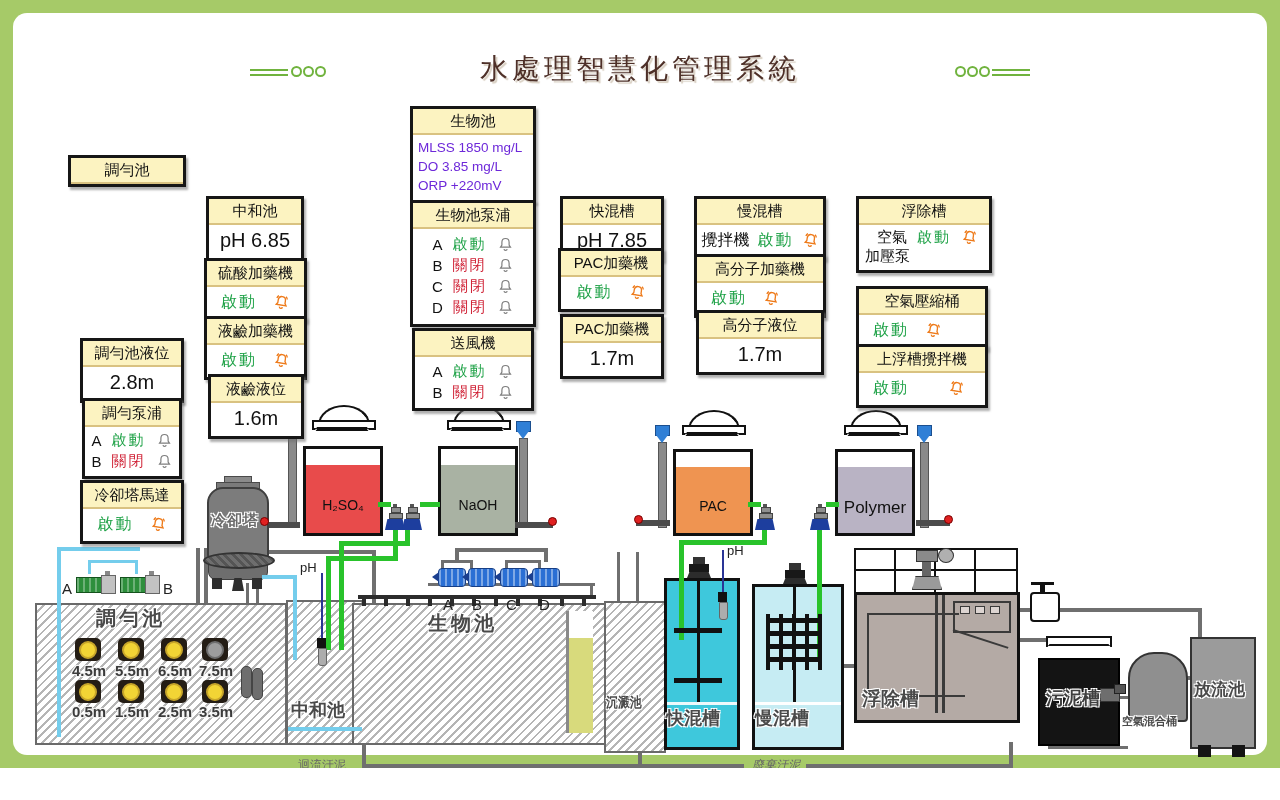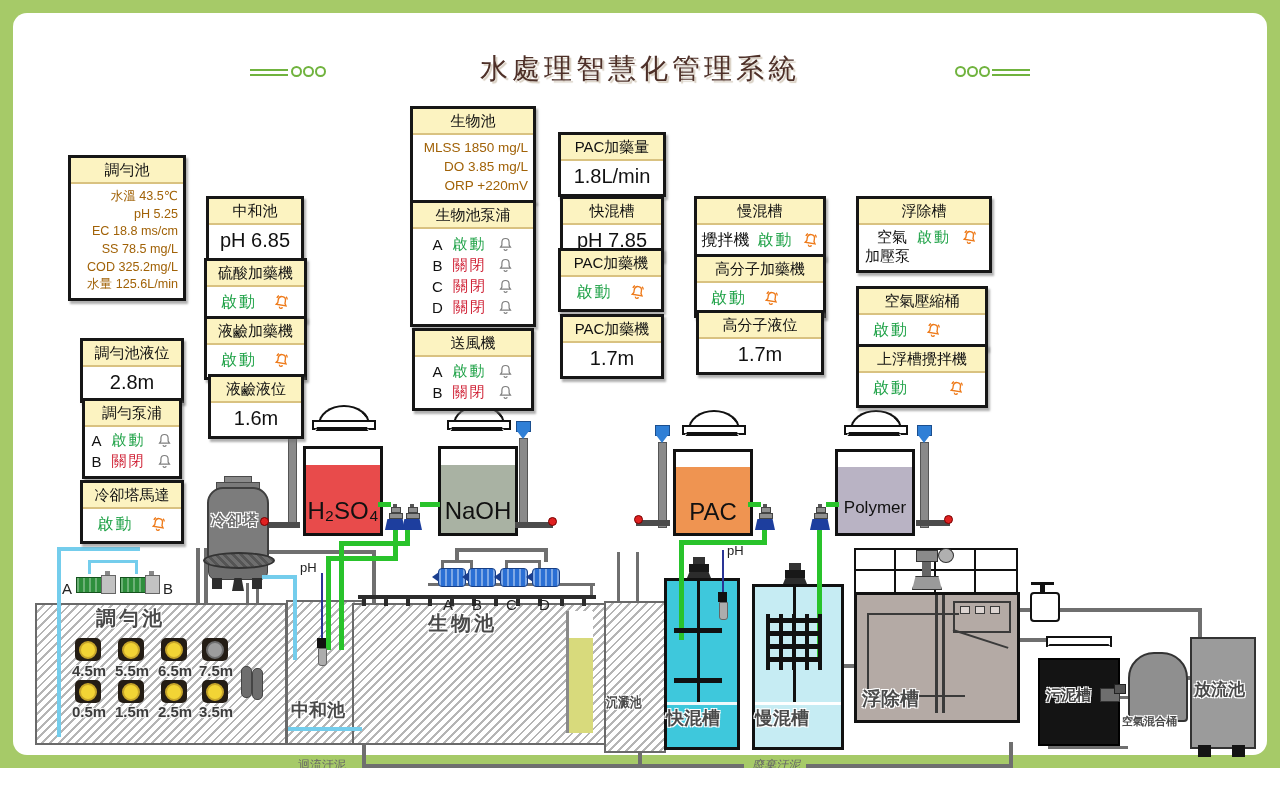--- a/index.html
+++ b/index.html
@@ -5,21 +5,21 @@
   html,body{margin:0;padding:0;}
   body{font-family:"Liberation Sans","DejaVu Sans",sans-serif;}
   #frame{position:relative;width:1280px;height:768px;background:#a6ca68;overflow:hidden;}
   #page{position:absolute;left:13px;top:13px;right:13px;bottom:13px;background:#fff;border-radius:14px;}
   #title{position:absolute;left:0;top:50px;width:100%;text-align:center;font-size:28px;letter-spacing:4px;color:#4e3028;text-shadow:2px 2px 1px #d8cfc2;}
   .decor-line{position:absolute;height:2px;background:#70b33e;}
   .ring{position:absolute;width:7px;height:7px;border:2px solid #70b33e;border-radius:50%;background:#fff;}
   
   .panel{position:absolute;background:#fff;border:3px solid #161616;box-shadow:2px 3px 2px rgba(110,110,110,.55);z-index:6;}
   .phd{background:#fcf3c1;border-bottom:2px solid #d9c281;text-align:center;font-size:15px;padding:3px 4px 2px;color:#111;white-space:nowrap;}
-  .pbd.lines{font-size:12.6px;line-height:1.4;padding:4px 5px;color:#a16207;white-space:nowrap;text-align:right;}
+  .pbd.lines{font-size:12.6px;line-height:1.4;padding:4px 5px;color:#6d28d9;white-space:nowrap;}
   .pbd.val{font-size:20px;text-align:center;padding:4px 2px 6px;color:#111;}
   .pbd.stat{display:flex;align-items:center;justify-content:center;gap:16px;padding:5px 2px 6px;font-size:16px;}
   .srow{display:flex;align-items:center;justify-content:center;gap:10px;font-size:15px;padding:1px 0;color:#111;}
   .on{color:#21a349;letter-spacing:2px;}
   .off{color:#cf1f33;letter-spacing:2px;}
   .lbl{color:#111;}
   .bell{width:17px;height:17px;flex:0 0 auto;}
   .bell.g path{fill:#fff;stroke:#7e7e7e;stroke-width:1.7;}
   .bell.o{transform:rotate(9deg);}
   .bell.o path{fill:#fff;stroke:#ee7b1b;stroke-width:1.9;}
@@ -37,21 +37,21 @@
   .hatch{position:absolute;border:2px solid #6a6a6a;background:repeating-linear-gradient(135deg,#fff 0 4px,#b5b5b5 4px 6px);z-index:2;}
   .inner{position:absolute;background:#fff;border:1px solid #888;}
   
   .ctank{position:absolute;z-index:2;}
   .dome{position:absolute;background:#fff;border:2px solid #111;border-radius:50% 50% 0 0/100% 100% 0 0;}
   .flange{position:absolute;background:#fff;border:2px solid #111;}
   .shoulder{position:absolute;background:#fff;border-top:2px solid #111;clip-path:polygon(18% 0,82% 0,100% 100%,0 100%);}
   .shoulder:before{content:"";position:absolute;inset:0;background:#fff;border:2px solid #111;clip-path:polygon(18% 0,82% 0,100% 100%,0 100%);}
   .tbody{position:absolute;background:#fff;border:3px solid #111;}
   .liquid{position:absolute;left:0;right:0;bottom:0;}
-  .tlabel{position:absolute;width:100%;text-align:center;font-size:24px;color:#111;z-index:3;}
+  .tlabel{position:absolute;width:100%;text-align:center;font-size:14px;color:#111;z-index:3;}
   
   .pole{position:absolute;width:7px;background:#8a8a8a;border:1px solid #555;z-index:2;}
   .sens{position:absolute;z-index:3;}
   .sens .sq{position:absolute;left:0;top:0;width:13px;height:9px;background:#2f7fd6;border:1px solid #1b4f8f;}
   .sens .tri{position:absolute;left:1px;top:10px;width:0;height:0;border-left:6px solid transparent;border-right:6px solid transparent;border-top:8px solid #2f7fd6;}
   .foot{position:absolute;height:6px;background:#4c4c4c;z-index:2;}
   .rdot{position:absolute;width:7px;height:7px;border-radius:50%;background:#e02020;border:1px solid #700;z-index:3;}
   
   .dpump{position:absolute;width:20px;height:26px;z-index:4;}
   .dpump .base{position:absolute;bottom:0;left:0;width:20px;height:11px;background:#1d3e9e;clip-path:polygon(12% 0,88% 0,100% 100%,0 100%);}
@@ -98,28 +98,20 @@
 <div class="ring" style="left:303px;top:66px;"></div>
 <div class="ring" style="left:315px;top:66px;"></div>
 <div class="ring" style="left:955px;top:66px;"></div>
 <div class="ring" style="left:967px;top:66px;"></div>
 <div class="ring" style="left:979px;top:66px;"></div>
 <div class="decor-line" style="left:992px;top:69px;width:38px;"></div>
 <div class="decor-line" style="left:992px;top:74px;width:38px;"></div>
 
 <div class="panel" style="left:68px;top:155px;width:112px;">
   <div class="phd">調勻池</div>
-  <div class="pbd lines">
-    <div>水溫 43.5℃</div>
-    <div>pH 5.25</div>
-    <div>EC  18.8 ms/cm</div>
-    <div>SS 78.5 mg/L</div>
-    <div>COD 325.2mg/L</div>
-    <div>水量 125.6L/min</div>
-  </div>
 </div>
 
 <div class="panel" style="left:80px;top:338px;width:98px;">
   <div class="phd">調勻池液位</div>
   <div class="pbd val">2.8m</div>
 </div>
 
 <div class="panel" style="left:82px;top:398px;width:94px;">
   <div class="phd">調勻泵浦</div>
   <div class="pbd" style="padding:3px 0 4px;">
@@ -250,24 +242,20 @@
           <span class="lbl">B</span>
           <span class="off">關閉</span>
           <svg class="bell g" viewBox="0 0 24 24">
             <path d="M12 3.5c-3.1 0-5.1 2.2-5.1 5.3v4L5 15.6h14l-1.9-2.8v-4c0-3.1-2-5.3-5.1-5.3z"></path>
             <path d="M10 18.3a2.1 2.1 0 0 0 4.2 0"></path>
           </svg>
         </div>
   </div>
 </div>
 
-<div class="panel" style="left:558px;top:132px;width:102px;">
-  <div class="phd">PAC加藥量</div>
-  <div class="pbd val">1.8L/min</div>
-</div>
 
 <div class="panel" style="left:560px;top:196px;width:98px;">
   <div class="phd">快混槽</div>
   <div class="pbd val">pH 7.85</div>
 </div>
 
 <div class="panel" style="left:558px;top:248px;width:100px;">
   <div class="phd">PAC加藥機</div>
   <div class="pbd stat">
         <span class="on">啟動</span>
@@ -667,21 +655,21 @@
 </div>
 <div class="otxt" style="left:862px;top:686px;font-size:19px;">浮除槽</div>
 
 <div style="position:absolute;left:1030px;top:592px;width:26px;height:26px;background:#fff;border:2px solid #111;border-radius:4px;z-index:3;"></div>
 <div style="position:absolute;left:1040px;top:584px;width:5px;height:9px;background:#111;z-index:3;"></div>
 <div style="position:absolute;left:1031px;top:582px;width:23px;height:3px;background:#111;z-index:3;"></div>
 
 <div style="position:absolute;left:1046px;top:636px;width:62px;height:7px;background:#fff;border:2px solid #111;z-index:2;"></div>
 <div style="position:absolute;left:1038px;top:644px;width:78px;height:15px;background:#fff;border:2px solid #111;clip-path:polygon(14% 0,86% 0,100% 100%,0 100%);z-index:2;"></div>
 <div style="position:absolute;left:1038px;top:658px;width:78px;height:84px;background:#141414;border:2px solid #000;z-index:2;"></div>
-<div class="otxt" style="left:1046px;top:686px;font-size:15px;color:#3f3f3f;">污泥槽</div>
+<div class="otxt" style="left:1046px;top:686px;font-size:18px;color:#3f3f3f;">污泥槽</div>
 
 <div style="position:absolute;left:1128px;top:652px;width:56px;height:66px;background:#8f8f8f;border:2px solid #333;border-radius:26px 26px 4px 4px;z-index:2;"></div>
 <div style="position:absolute;left:1100px;top:688px;width:18px;height:12px;background:#6e6e6e;border:1px solid #333;z-index:3;"></div>
 <div style="position:absolute;left:1114px;top:684px;width:10px;height:8px;background:#555;border:1px solid #222;z-index:3;"></div>
 <div class="otxt" style="left:1122px;top:714px;font-size:11px;">空氣混合桶</div>
 
 <div style="position:absolute;left:1190px;top:637px;width:62px;height:108px;background:#9b9b9b;border:2px solid #333;z-index:2;"></div>
 <div style="position:absolute;left:1198px;top:745px;width:13px;height:12px;background:#141414;z-index:2;"></div>
 <div style="position:absolute;left:1232px;top:745px;width:13px;height:12px;background:#141414;z-index:2;"></div>
 <div class="otxt" style="left:1194px;top:678px;font-size:17px;">放流池</div>

